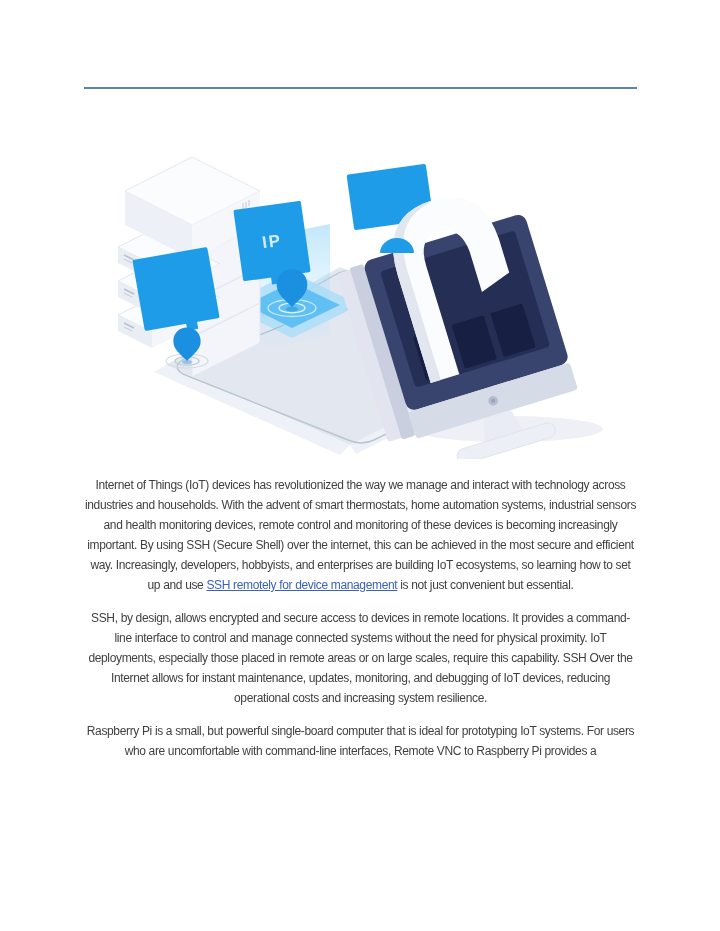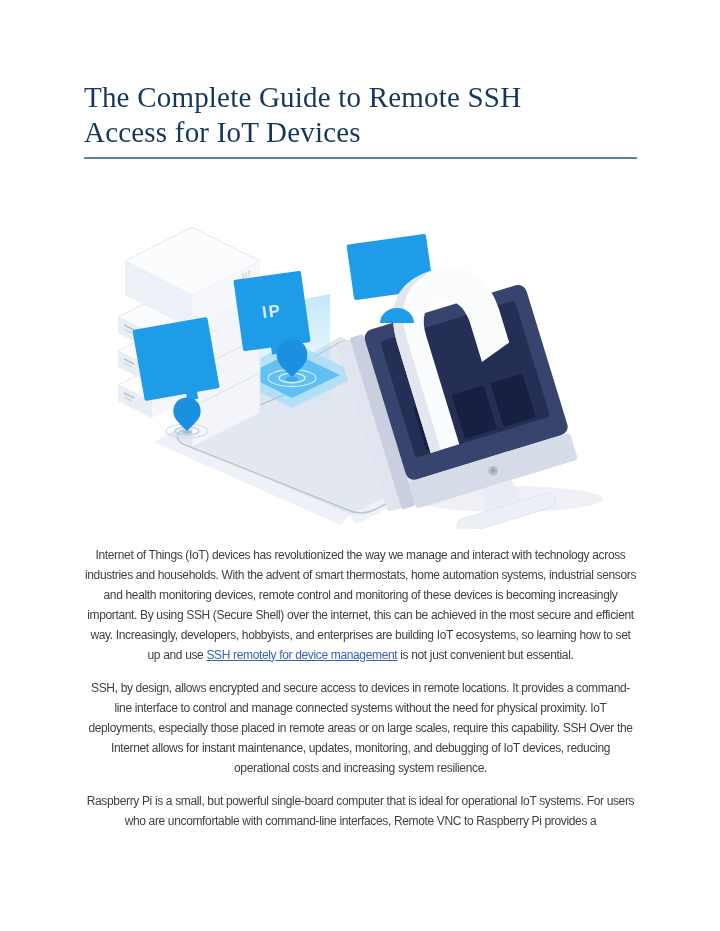--- a/index.html
+++ b/index.html
@@ -34,21 +34,20 @@
   .f-pin{fill:var(--pin_blue);}
   .f-navy{fill:var(--monitor_navy);}
   .f-screendark{fill:var(--screen_dark);}
 </style>
 </head>
 <body>
 
 <div class="page">
   <div class="content">
 
-    <h1 class="doc-title">The Complete Guide to Remote SSH Access for IoT Devices</h1>
     <div class="title-rule"></div>
 
     <figure class="hero">
       <svg width="560" height="330" viewBox="0 0 560 330">
         <defs>
           <linearGradient id="panelG" x1="0" y1="0" x2="0" y2="1">
             <stop offset="0" stop-color="#6EC6F6" stop-opacity="0.42"></stop>
             <stop offset="1" stop-color="#C8ECFD" stop-opacity="0.06"></stop>
           </linearGradient>
         </defs>
@@ -167,17 +166,17 @@
           <circle cx="0" cy="90" r="2.4" fill="#9AA2B8"></circle>
         </g>
 
         <path class="f-accent" d="M 292,124 A 17,15 0 1 1 326,124 Z"></path>
       </svg>
     </figure>
 
     <div class="body-text">
       <p><span>Internet of Things (IoT) devices has revolutionized the way we manage and interact with technology across industries and households. With the advent of smart thermostats, home automation systems, industrial sensors and health monitoring devices, remote control and monitoring of these devices is becoming increasingly important. By using SSH (Secure Shell) over the internet, this can be achieved in the most secure and efficient way. Increasingly, developers, hobbyists, and enterprises are building IoT ecosystems, so learning how to set up and use </span><a>SSH remotely for device management</a><span> is not just convenient but essential.</span></p>
       <p>SSH, by design, allows encrypted and secure access to devices in remote locations. It provides a command-line interface to control and manage connected systems without the need for physical proximity. IoT deployments, especially those placed in remote areas or on large scales, require this capability. SSH Over the Internet allows for instant maintenance, updates, monitoring, and debugging of IoT devices, reducing operational costs and increasing system resilience.</p>
-      <p>Raspberry Pi is a small, but powerful single-board computer that is ideal for operational IoT systems. For users who are uncomfortable with command-line interfaces, Remote VNC to Raspberry Pi provides a</p>
+      <p>Raspberry Pi is a small, but powerful single-board computer that is ideal for prototyping IoT systems. For users who are uncomfortable with command-line interfaces, Remote VNC to Raspberry Pi provides a</p>
     </div>
 
   </div>
 </div>
 
 </body></html>

